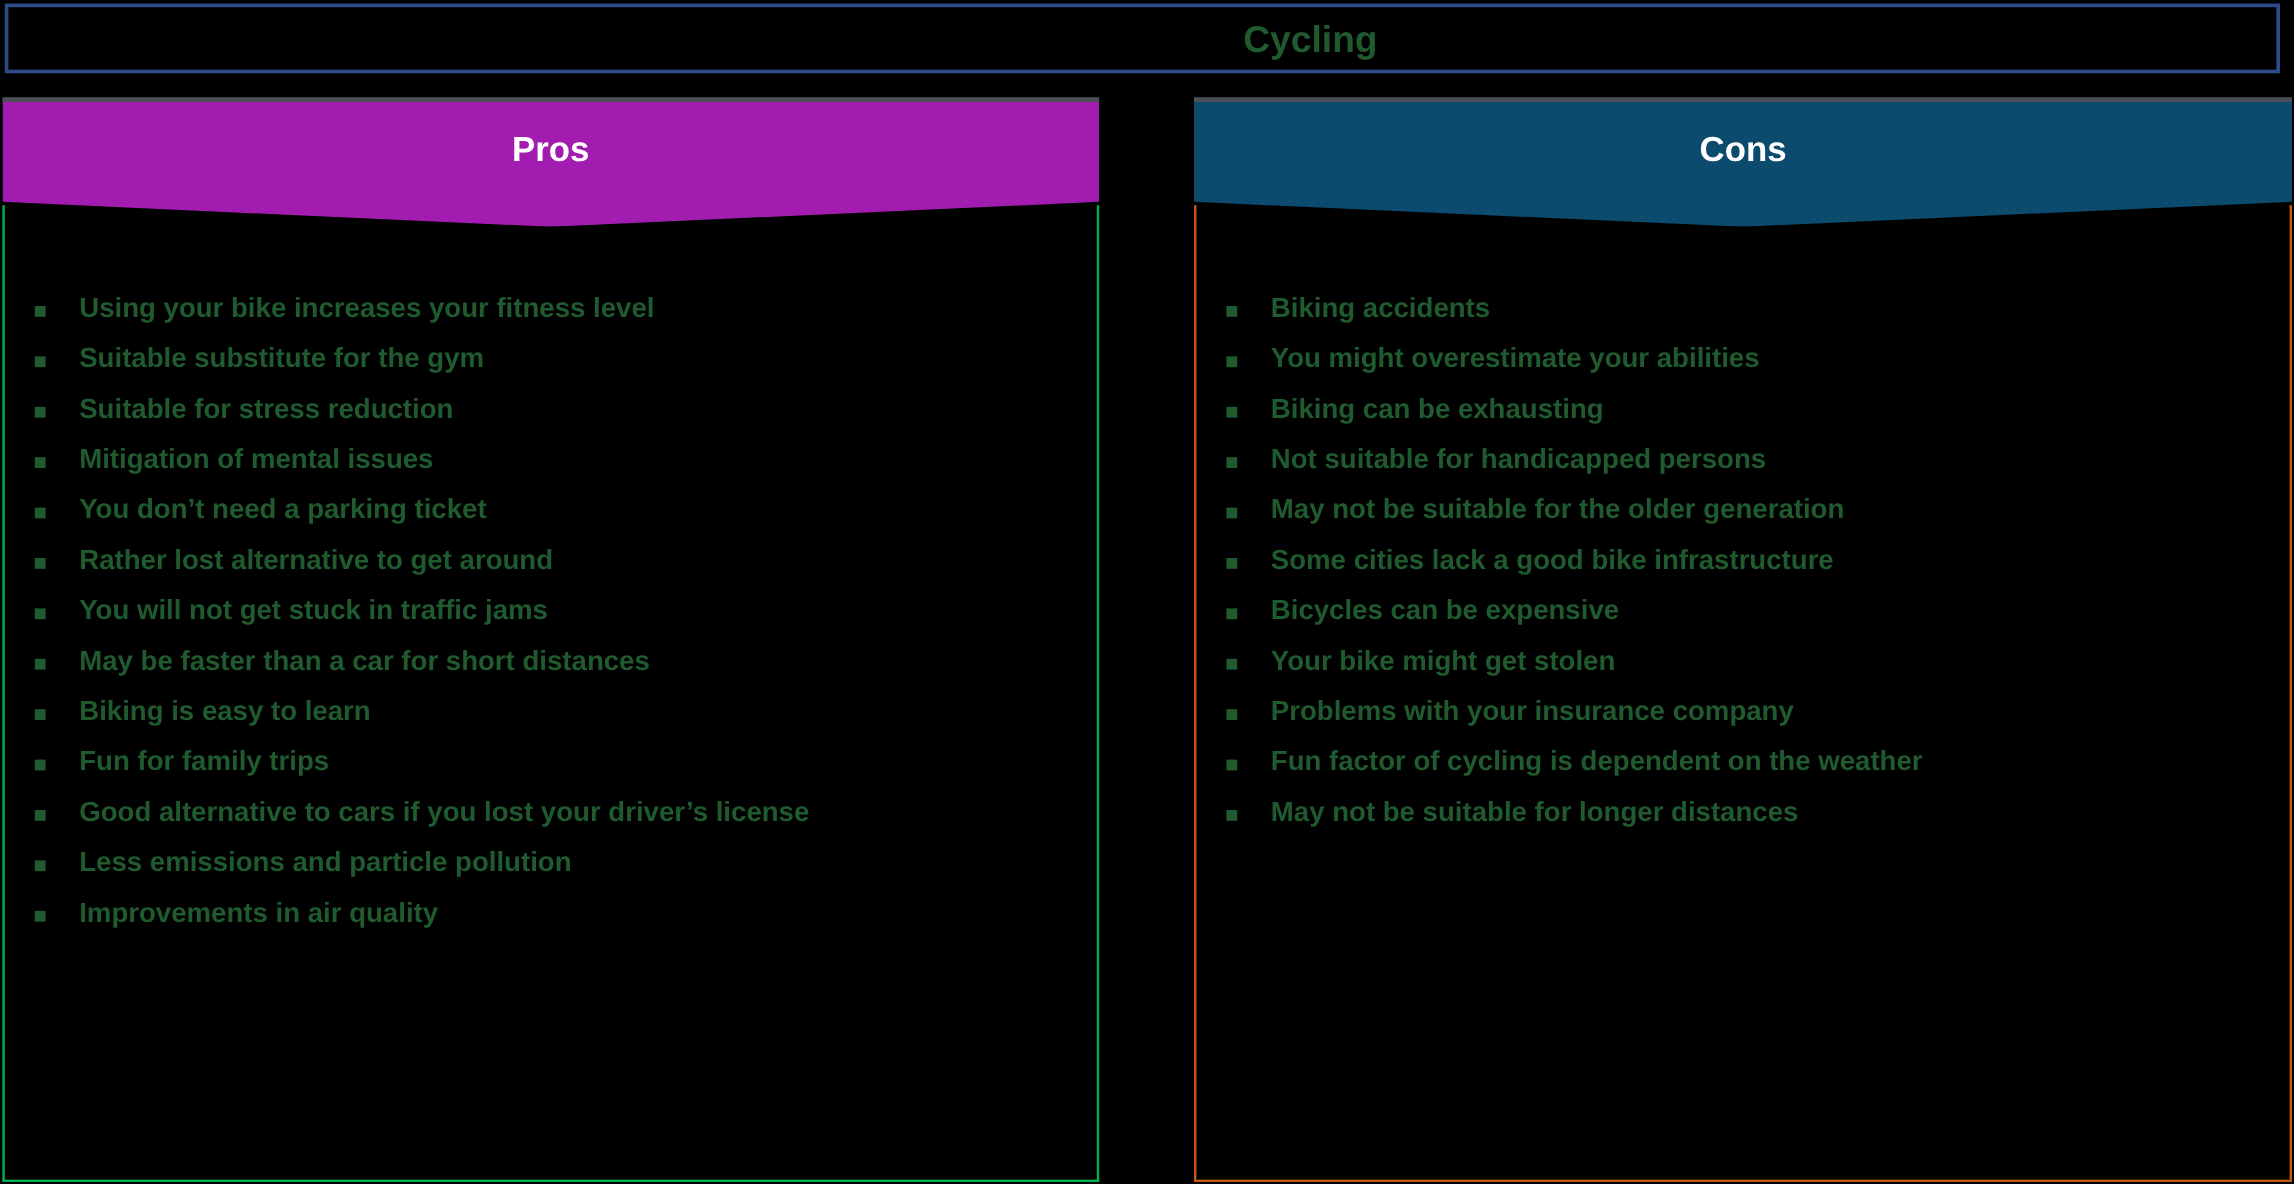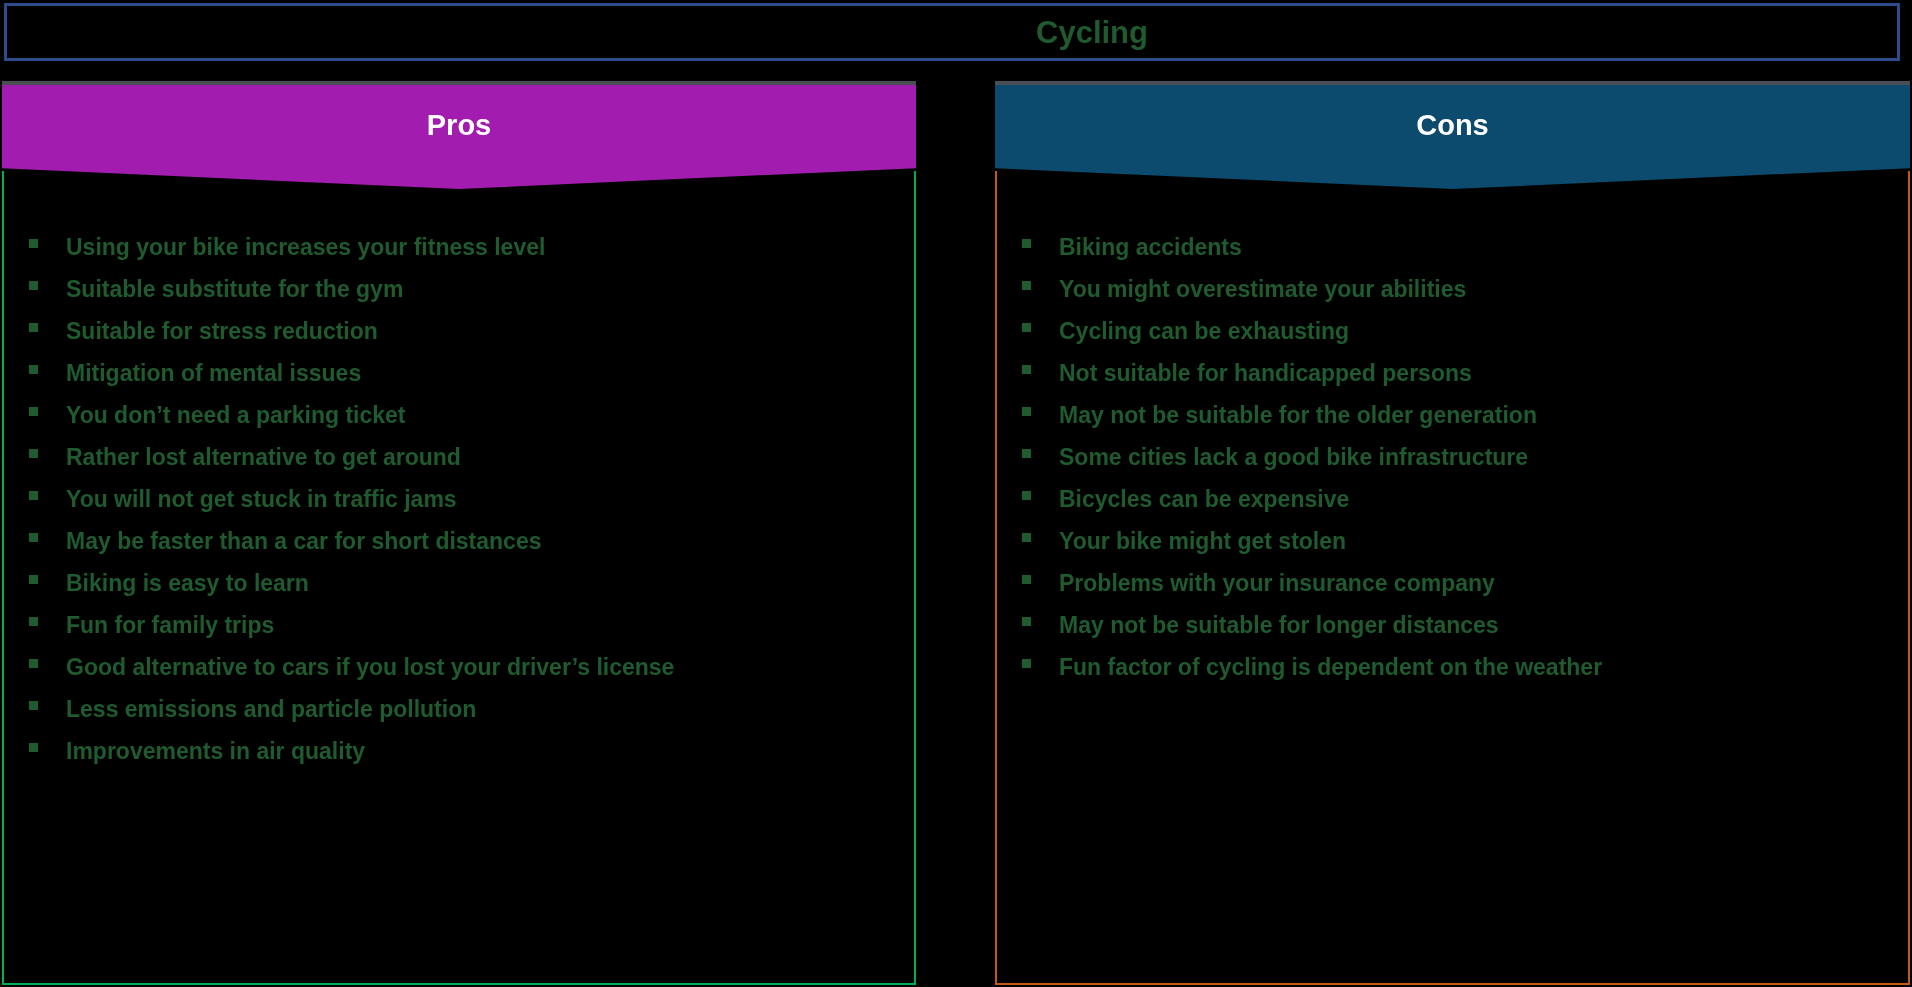--- a/index.html
+++ b/index.html
@@ -106,21 +106,21 @@
     list-style: none;
     margin: 0;
     padding: 0;
     position: absolute;
     left: 0;
     right: 0;
     top: 55px;
   }
   ul.item-list li {
     display: flex;
-    align-items: center;
+    align-items: flex-end;
     height: 42px;
     padding-left: 25px;
   }
   .bullet {
     flex: 0 0 auto;
     width: 9px;
     height: 9px;
     background: #1f5b2e;
     margin-right: 28px;
     position: relative;
@@ -214,21 +214,21 @@
         <li>
           <span class="bullet"></span>
           <span class="item-text">Biking accidents</span>
         </li>
         <li>
           <span class="bullet"></span>
           <span class="item-text">You might overestimate your abilities</span>
         </li>
         <li>
           <span class="bullet"></span>
-          <span class="item-text">Cycling can be exhausting</span>
+          <span class="item-text">Biking can be exhausting</span>
         </li>
         <li>
           <span class="bullet"></span>
           <span class="item-text">Not suitable for handicapped persons</span>
         </li>
         <li>
           <span class="bullet"></span>
           <span class="item-text">May not be suitable for the older generation</span>
         </li>
         <li>
@@ -242,21 +242,21 @@
         <li>
           <span class="bullet"></span>
           <span class="item-text">Your bike might get stolen</span>
         </li>
         <li>
           <span class="bullet"></span>
           <span class="item-text">Problems with your insurance company</span>
         </li>
         <li>
           <span class="bullet"></span>
+          <span class="item-text">Fun factor of cycling is dependent on the weather</span>
+        </li>
+        <li>
+          <span class="bullet"></span>
           <span class="item-text">May not be suitable for longer distances</span>
         </li>
-        <li>
-          <span class="bullet"></span>
-          <span class="item-text">Fun factor of cycling is dependent on the weather</span>
-        </li>
       </ul>
   </div>
 </div>
 
 </body></html>

